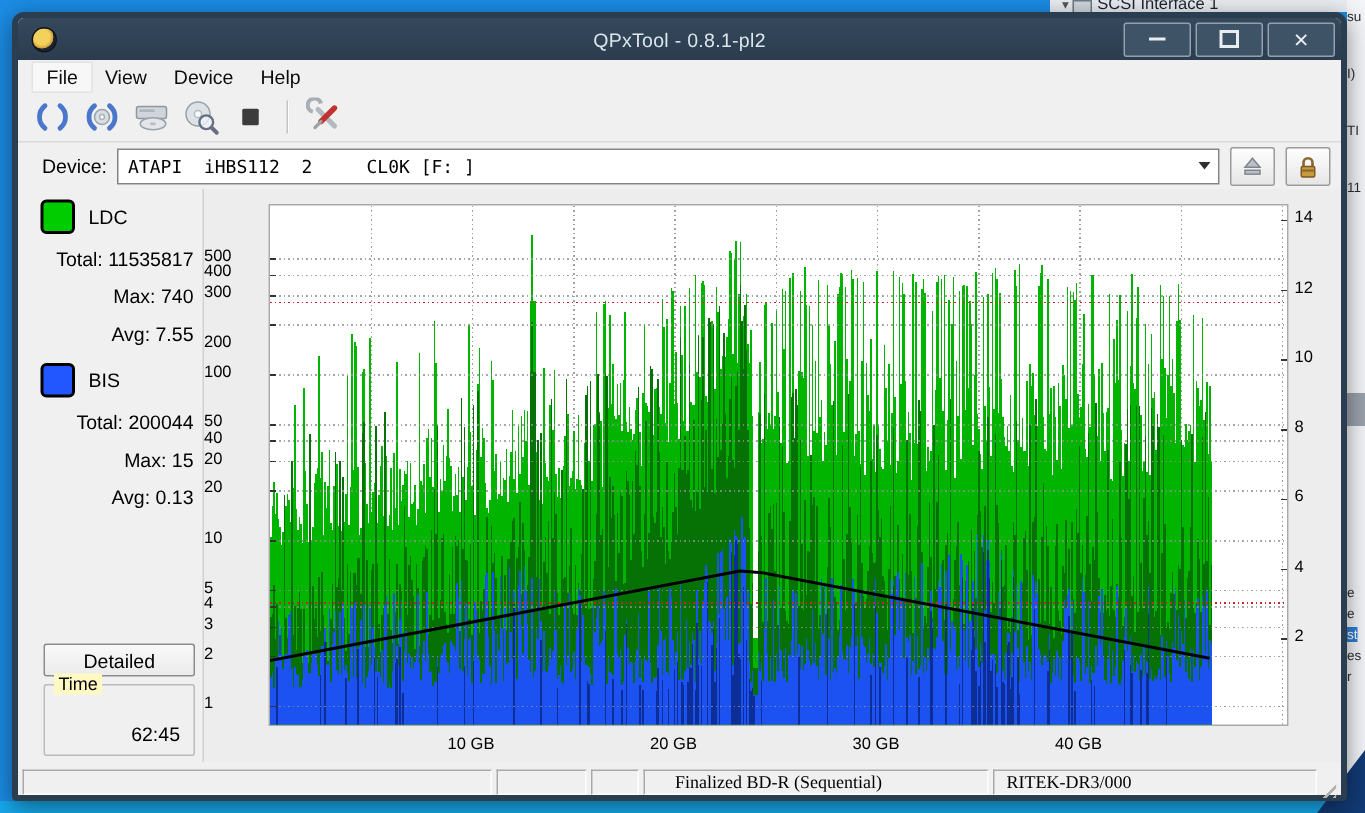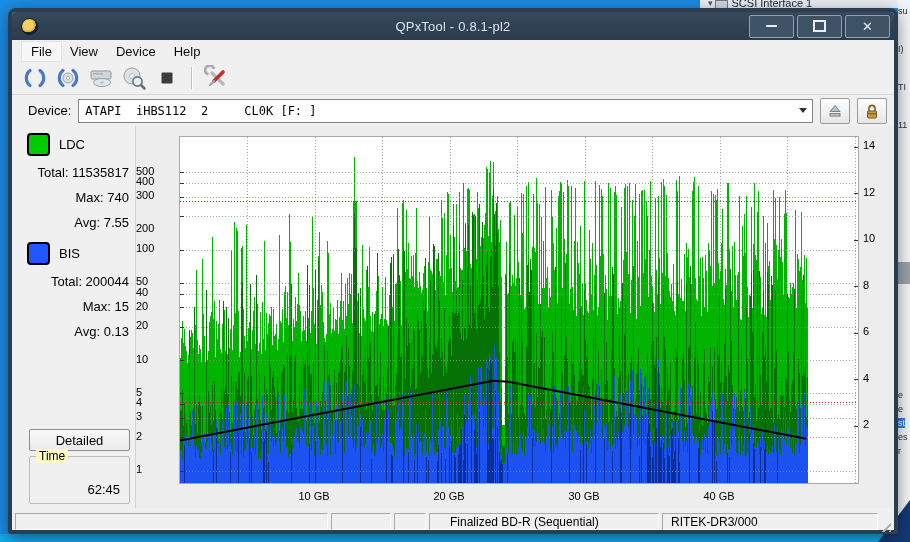--- a/index.html
+++ b/index.html
@@ -63,21 +63,21 @@
   .time-value{position:absolute;right:9px;bottom:6px;font-size:13px;}
   .chart-widget{flex:1;position:relative;background:#ededee;border-left:1px solid #d2d2d2;}
   .plot{position:absolute;left:43px;top:10px;width:678px;height:346px;background:#fff;border:1px solid #a9a9a9;}
   .ytick{position:absolute;font-size:11px;color:#000;line-height:13px;}
   .ytick.left{width:37px;text-align:left;}
   .ytick.right{left:727px;}
   .xtick{position:absolute;top:364px;width:44px;text-align:center;font-size:11px;color:#000;}
   
   .statusbar{height:23px;display:flex;align-items:center;gap:3px;padding:2px 16px 2px 3px;position:relative;}
   .spanel{height:17px;border:1px solid;border-color:#a9a9a9 #fdfdfd #fdfdfd #a9a9a9;
-          display:flex;align-items:center;font-size:12px;color:#000;box-sizing:border-box;}
+          display:flex;align-items:center;font-size:12px;color:#000;box-sizing:border-box;font-family:Liberation Serif, serif;}
   .grip{position:absolute;right:3px;bottom:3px;width:13px;height:13px;
         background:repeating-linear-gradient(135deg,transparent 0 3px,#b2b2b2 3px 4.5px);
         clip-path:polygon(100% 0,100% 100%,0 100%);}
 </style>
 </head>
 <body>
 
 <div class="bg-topbar">
   <span class="caret">▾</span>
   <span class="mini-icon"></span>

